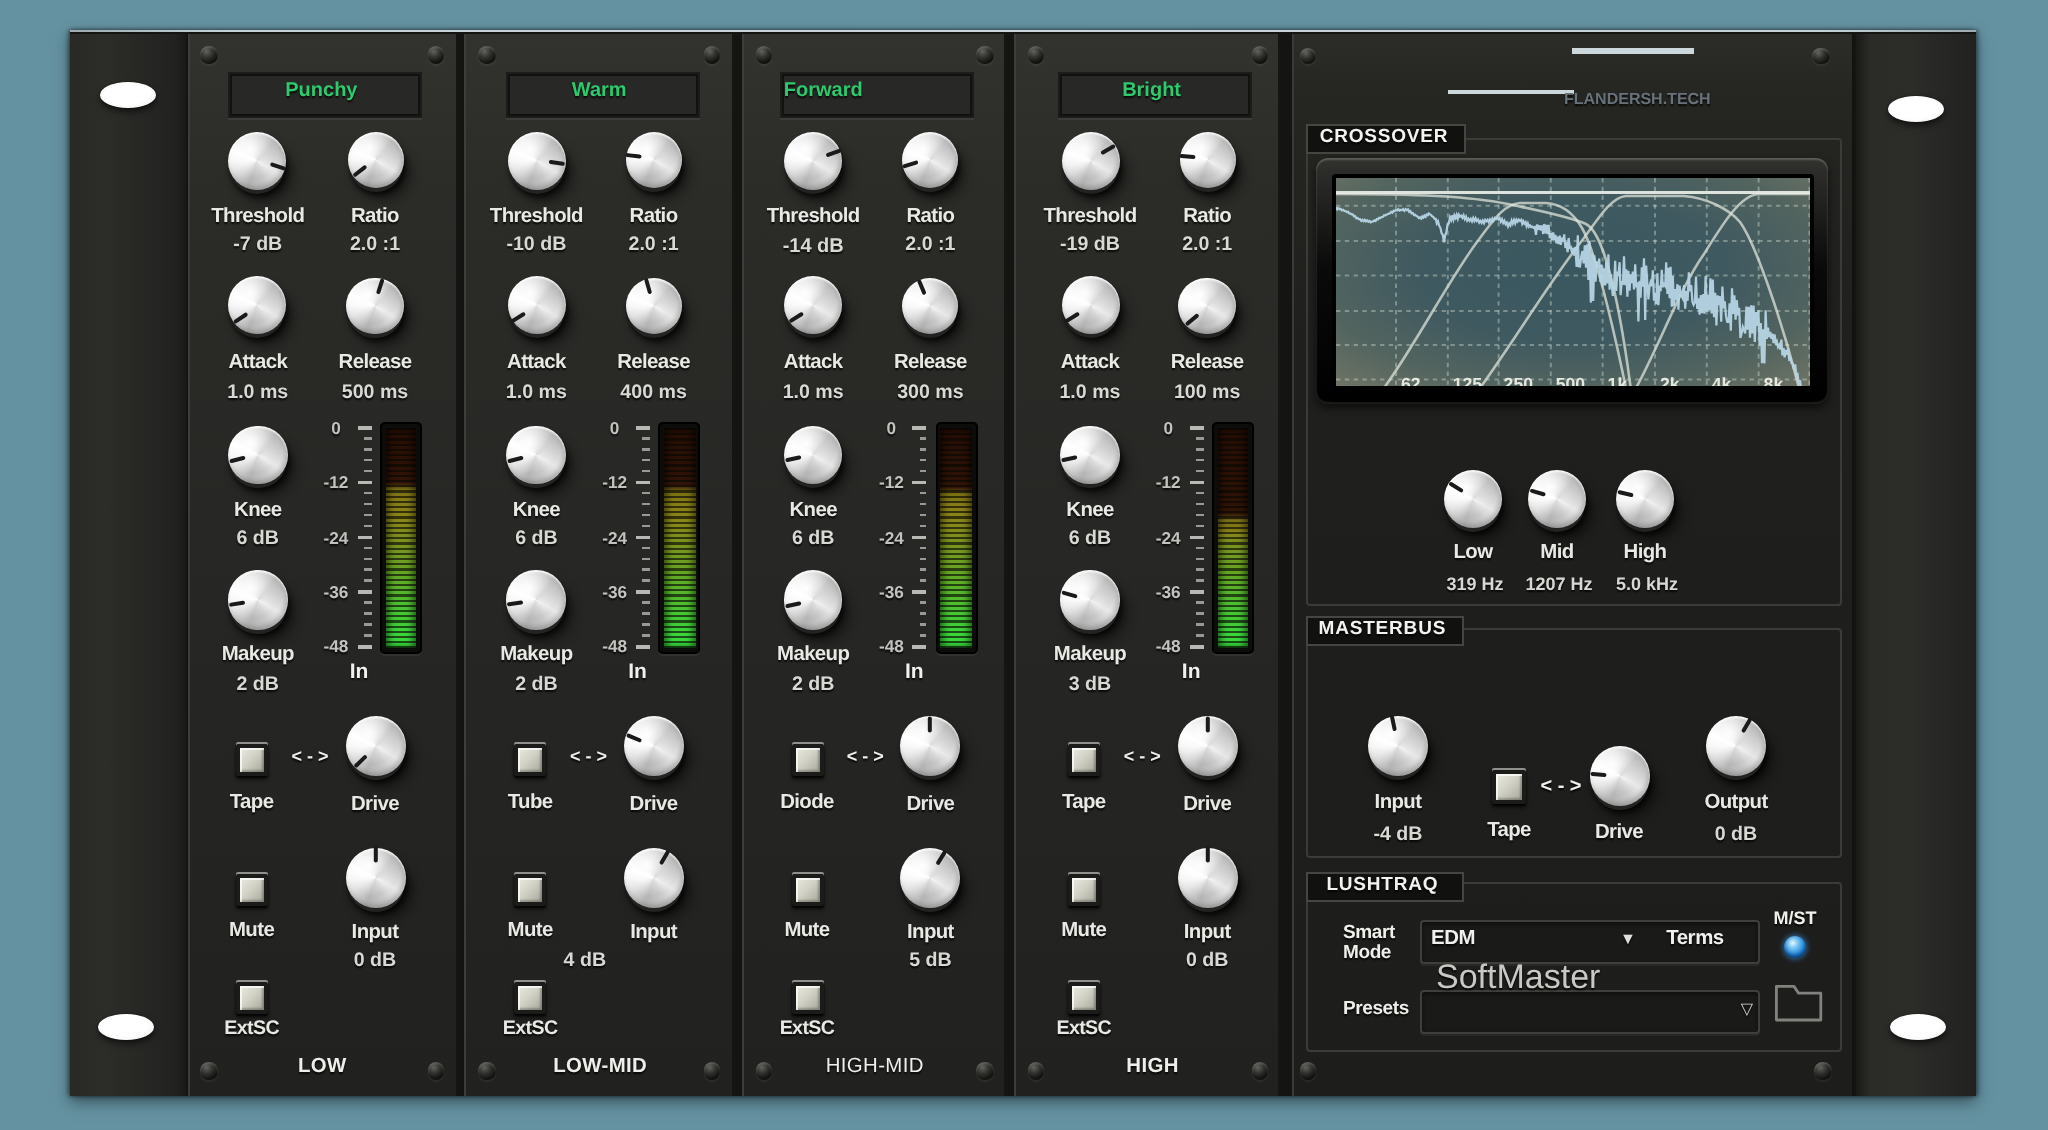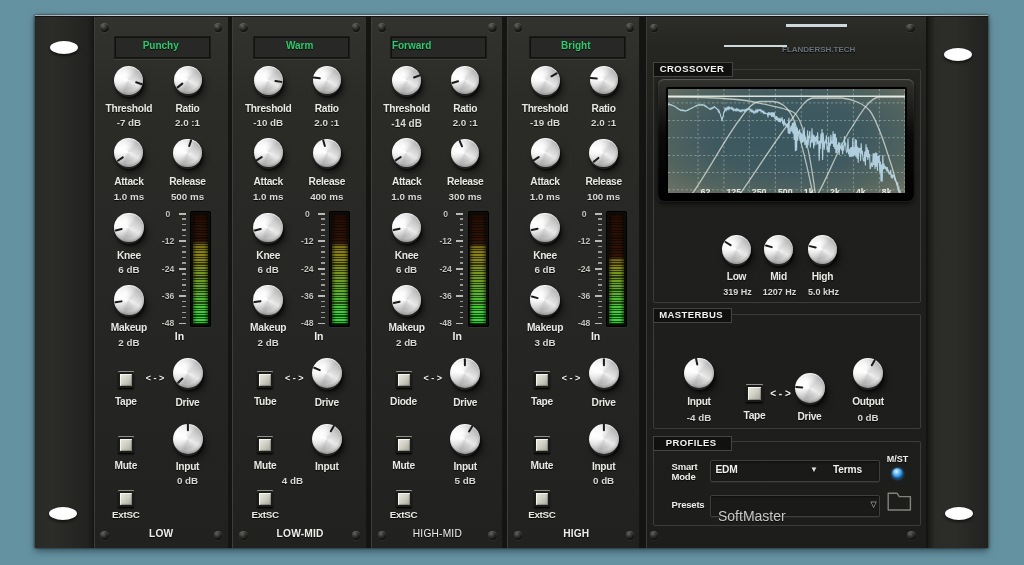--- a/index.html
+++ b/index.html
@@ -330,21 +330,21 @@
     <div style="left:724px;top:45px;width:62.5px;height:2.2px;background:#cdd8dd;"></div>
     <div class="t" style="left:782px;top:44.8px;width:65px;text-align:right;font-size:8px;font-weight:700;color:#68727a;letter-spacing:0;">FLANDERSH.TECH</div>
     <div style="left:653px;top:68.5px;width:266px;height:232px;border:1px solid #3b3b38;border-radius:2px;"></div>
     <div style="left:653px;top:313.5px;width:266px;height:113.5px;border:1px solid #3b3b38;border-radius:2px;"></div>
     <div style="left:653px;top:441px;width:266px;height:83px;border:1px solid #3b3b38;border-radius:2px;"></div>
     <div style="left:653px;top:62px;width:78px;height:13px;background:#111110;border:1px solid #454542;"></div>
     <div class="t" style="left:642.0px;top:63.1px;width:100px;text-align:center;font-size:9.5px;font-weight:700;color:#f2f2ee;letter-spacing:0.4px;">CROSSOVER</div>
     <div style="left:653px;top:307.5px;width:76.5px;height:13px;background:#111110;border:1px solid #454542;"></div>
     <div class="t" style="left:641.2px;top:308.6px;width:100px;text-align:center;font-size:9.5px;font-weight:700;color:#f2f2ee;letter-spacing:0.4px;">MASTERBUS</div>
     <div style="left:653px;top:435.5px;width:76.5px;height:13px;background:#111110;border:1px solid #454542;"></div>
-    <div class="t" style="left:641.2px;top:436.6px;width:100px;text-align:center;font-size:9.5px;font-weight:700;color:#f2f2ee;letter-spacing:0.4px;">PROFILES</div>
+    <div class="t" style="left:641.2px;top:436.6px;width:100px;text-align:center;font-size:9.5px;font-weight:700;color:#f2f2ee;letter-spacing:0.4px;">LUSHTRAQ</div>
     <div style="left:657.5px;top:78.5px;width:256.5px;height:123px;border-radius:6px;background:linear-gradient(180deg,#31312e,#0a0a0a 45%,#000);box-shadow:inset 0 1px 1px rgba(255,255,255,.22),inset 0 -1px 1px rgba(255,255,255,.12),0 2px 4px rgba(0,0,0,.6);"></div>
     <div style="left:665.5px;top:86.5px;width:241px;height:114px;background:#000;border-radius:2px;"></div>
     <div style="left:667.5px;top:88.5px;width:237px;height:104px;overflow:hidden;">
       <svg width="237" height="110" viewBox="0 0 237 110" style="position:absolute;left:0;top:0">
         <defs>
           <radialGradient id="scr" cx="50%" cy="42%" r="72%">
             <stop offset="0%" stop-color="#3a575f"></stop>
             <stop offset="45%" stop-color="#3f5960"></stop>
             <stop offset="75%" stop-color="#52645f"></stop>
             <stop offset="100%" stop-color="#6e7365"></stop>
@@ -419,17 +419,17 @@
     <div class="t" style="left:671.5px;top:460.6px;white-space:nowrap;font-size:9.5px;font-weight:700;color:#eeeeea;letter-spacing:-0.2px;">Smart</div>
     <div class="t" style="left:671.5px;top:471.1px;white-space:nowrap;font-size:9.5px;font-weight:700;color:#eeeeea;letter-spacing:-0.2px;">Mode</div>
     <div style="left:710px;top:459.5px;width:168px;height:20px;background:#1a1a19;border:1px solid #403f3c;border-radius:2px;box-shadow:inset 0 1px 2px rgba(0,0,0,.5),0 1px 0 rgba(255,255,255,.05);"></div>
     <div class="t" style="left:715.5px;top:463.7px;white-space:nowrap;font-size:10.2px;font-weight:700;color:#f0f0ec;letter-spacing:-0.2px;">EDM</div>
     <div class="t" style="left:804.0px;top:465.0px;width:20px;text-align:center;font-size:8px;font-weight:400;color:#e0e0dc;">▼</div>
     <div class="t" style="left:817.5px;top:463.7px;width:60px;text-align:center;font-size:10.2px;font-weight:700;color:#f0f0ec;letter-spacing:-0.2px;">Terms</div>
     <div class="t" style="left:877.5px;top:453.9px;width:40px;text-align:center;font-size:9px;font-weight:700;color:#f0f0ec;">M/ST</div>
     <div class="led" style="left:891.5px;top:467.5px;width:11px;height:11px"></div>
     <div class="t" style="left:671.5px;top:498.6px;white-space:nowrap;font-size:9.5px;font-weight:700;color:#eeeeea;letter-spacing:-0.2px;">Presets</div>
     <div style="left:710px;top:494.5px;width:168px;height:20px;background:#1a1a19;border:1px solid #403f3c;border-radius:2px;box-shadow:inset 0 1px 2px rgba(0,0,0,.5),0 1px 0 rgba(255,255,255,.05);"></div>
-    <div class="t" style="left:718.0px;top:508px;white-space:nowrap;font-size:14px;font-weight:400;color:#c8c8c4;text-align:center;">SoftMaster</div>
+    <div class="t" style="left:718.0px;top:478px;white-space:nowrap;font-size:17px;font-weight:400;color:#c8c8c4;text-align:center;">SoftMaster</div>
     <div class="t" style="left:863.5px;top:500.0px;width:20px;text-align:center;font-size:8px;font-weight:400;color:#d0d0cc;">▽</div>
     <svg style="position:absolute;left:887px;top:491.5px" width="25" height="20" viewBox="0 0 25 20">
       <path d="M 1.2,18 V 1.2 H 10 L 12.3,4.6 H 23.4 V 18 Z" fill="none" stroke="#82827e" stroke-width="1.4" stroke-linejoin="round"></path>
     </svg>
   </div>
 </body></html>

